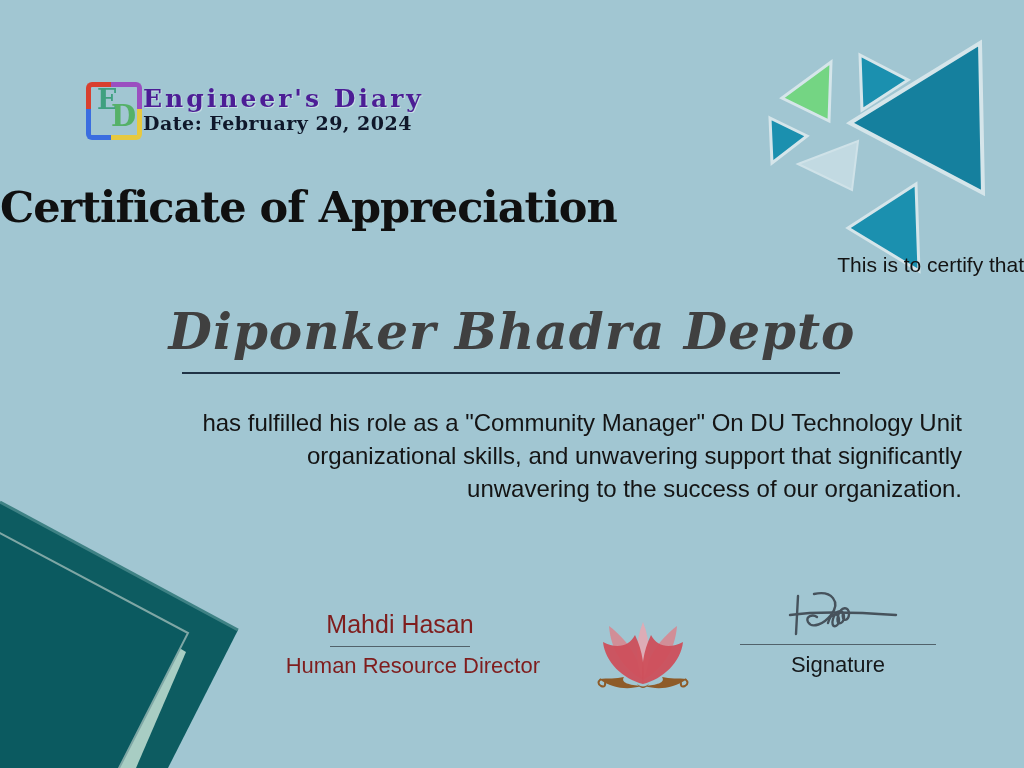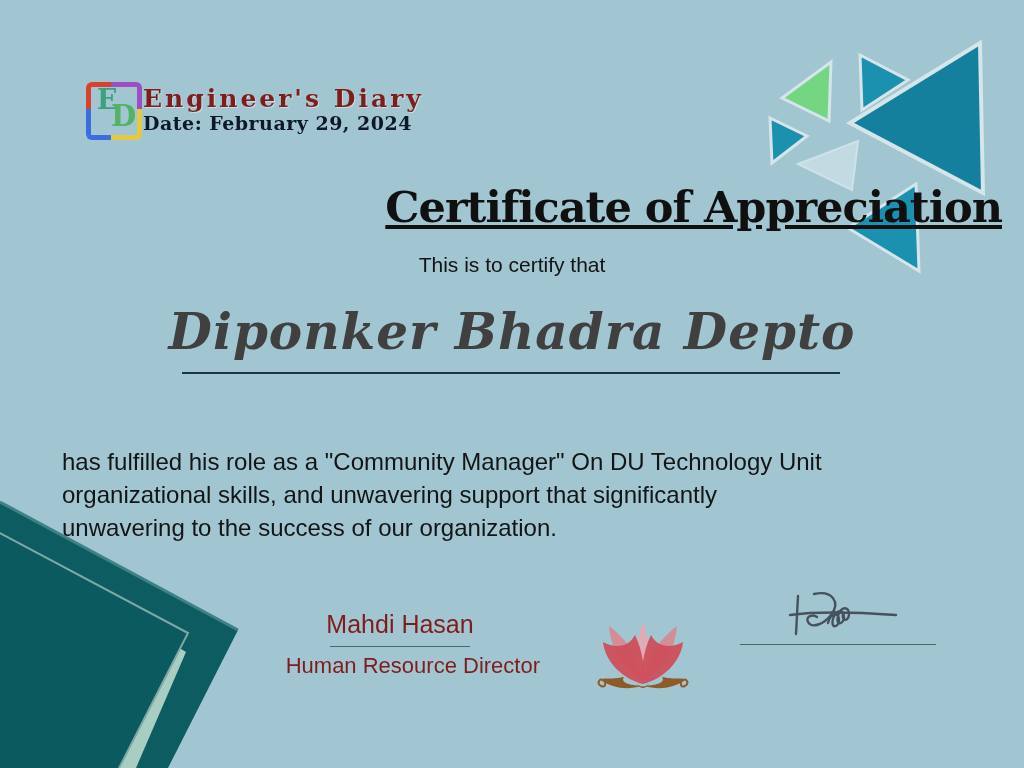--- a/index.html
+++ b/index.html
@@ -10,34 +10,34 @@
   
   .logo{position:absolute;left:86px;top:82px;width:56px;height:58px;}
   .logo .br{position:absolute;width:26px;height:26px;}
   .br-tl{left:0;top:0;border-top:5px solid #d8402f;border-left:5px solid #d8402f;border-top-left-radius:6px;}
   .br-tr{right:0;top:0;border-top:5px solid #9b4fc0;border-right:5px solid #9b4fc0;border-top-right-radius:6px;}
   .br-bl{left:0;bottom:0;border-bottom:5px solid #3a6de0;border-left:5px solid #3a6de0;border-bottom-left-radius:6px;}
   .br-br{right:0;bottom:0;border-bottom:5px solid #e7c93f;border-right:5px solid #e7c93f;border-bottom-right-radius:6px;}
   .logo .le{position:absolute;left:11px;top:2px;font:bold 27px "DejaVu Serif",serif;color:#3fa080;}
   .logo .ld{position:absolute;left:25px;top:17px;font:bold 29px "DejaVu Serif",serif;color:#55b168;}
   .brand{position:absolute;left:143px;top:84px;font:bold 25px "DejaVu Serif",serif;
-         letter-spacing:3px;color:#7f1d1d;text-shadow:1px 1px 0 rgba(255,255,255,.4);}
+         letter-spacing:3px;color:#4c1d95;text-shadow:1px 1px 0 rgba(255,255,255,.4);}
   .date{position:absolute;left:143px;top:112px;font:bold 19px "DejaVu Serif",serif;
         color:#0f172a;letter-spacing:0.5px;}
 
   
-  .title{position:absolute;left:0;top:182px;width:1002px;text-align:right;
-         font:bold 43px "DejaVu Serif",serif;color:#101010;letter-spacing:-1px;text-decoration:underline;}
-  .subtitle{position:absolute;left:0;top:253px;width:1024px;text-align:center;
+  .title{position:absolute;left:0;top:182px;width:1002px;text-align:left;
+         font:bold 43px "DejaVu Serif",serif;color:#101010;letter-spacing:-1px;}
+  .subtitle{position:absolute;left:0;top:253px;width:1024px;text-align:right;
             font:21px "Liberation Sans",sans-serif;color:#131313;}
   .recipient{position:absolute;left:0;top:302px;width:1024px;text-align:center;
              font:bold italic 50px "DejaVu Serif",serif;color:#404040;letter-spacing:1px;}
   .name-underline{position:absolute;left:182px;top:372px;width:658px;height:2px;background:#203346;}
-  .body-text{position:absolute;left:62px;top:406px;width:900px;text-align:left;
-             font:24px "Liberation Sans",sans-serif;color:#141414;line-height:33px;margin-top:39px;}
+  .body-text{position:absolute;left:62px;top:406px;width:900px;text-align:right;
+             font:24px "Liberation Sans",sans-serif;color:#141414;line-height:33px;}
   .body-text div{white-space:nowrap;}
 
   
   .sig-left{position:absolute;left:260px;top:610px;width:280px;text-align:center;color:#7f1d1d;}
   .sig-left .sig-name{font:25px "Liberation Sans",sans-serif;}
   .sig-left .rule{width:140px;height:1px;background:#51626b;margin:7px auto 6px;}
   .sig-left .sig-role{font:22px "Liberation Sans",sans-serif;text-align:right;}
   .sig-right{position:absolute;left:718px;top:588px;width:240px;text-align:center;color:#15181a;}
   .sig-right .rule{width:196px;height:1px;background:#51626b;margin:0 auto 7px;}
   .sig-right .sig-label{font:22px "Liberation Sans",sans-serif;}
@@ -114,15 +114,16 @@
   <div class="sig-right">
     <svg class="sig-svg" width="220" height="56" viewBox="0 0 220 56">
       <g fill="none" stroke="#46525c" stroke-width="2.4" stroke-linecap="round">
         <path d="M70,8 L68,46"></path>
         <path d="M62,27 C90,23 125,24 168,27"></path>
         <path d="M86,6 C104,2 113,14 103,27 C96,36 84,41 80,34 C77,28 85,26 89,29"></path>
         <path d="M100,35 c3,-11 11,-11 11,-3 c0,8 -9,9 -6,-1 c3,-10 11,-10 11,-2 c0,8 -9,9 -6,-1 c3,-10 11,-10 11,-2 c0,7 -8,9 -6,-1"></path>
       </g>
     </svg>
     <div class="rule"></div>
+    <div class="sig-label">Signature</div>
   </div>
 
 </div>
 
 </body></html>

